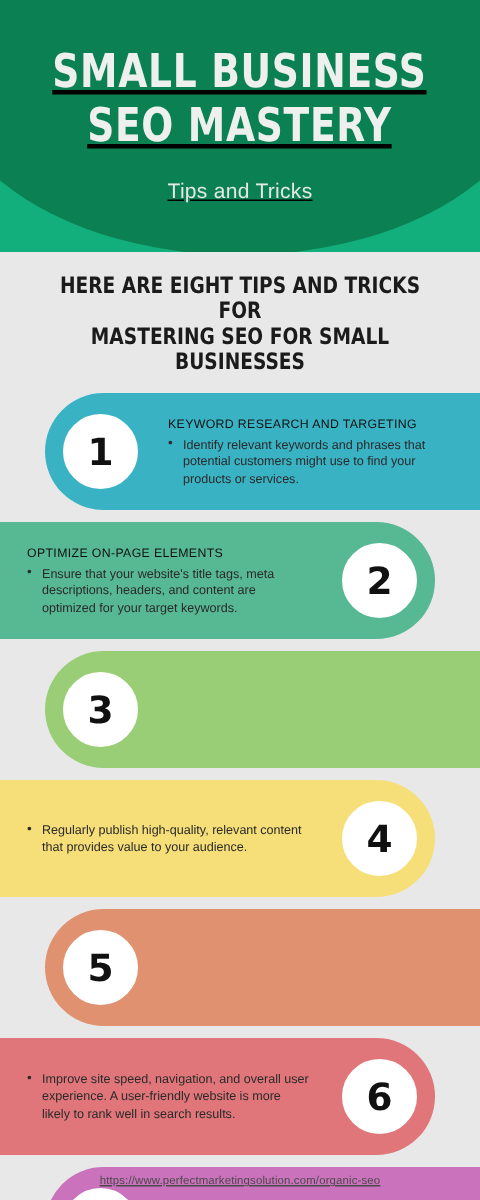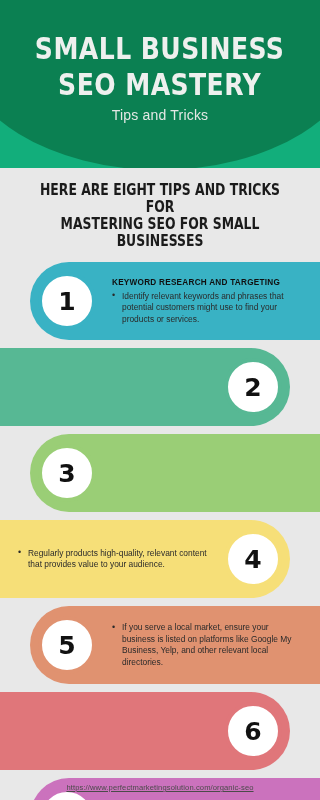--- a/index.html
+++ b/index.html
@@ -37,39 +37,40 @@
     left: 0;
     top: 0;
     width: 320px;
     height: 168px;
     display: flex;
     flex-direction: column;
     align-items: center;
     justify-content: flex-start;
     padding-top: 30px;
     box-sizing: border-box;
+    text-decoration: underline;
   }
   .title {
     color: #eef0ee;
     font-family: "DejaVu Sans Condensed", "Liberation Sans Narrow", "Liberation Sans", sans-serif;
     font-weight: bold;
     font-size: 31px;
     line-height: 36px;
     letter-spacing: 0.5px;
     text-align: center;
     text-transform: uppercase;
     transform: scaleX(0.9);
     margin: 0;
     white-space: pre-line;
   }
   .subtitle {
     color: #e4e8e5;
     font-size: 14px;
     line-height: 18px;
-    margin-top: 4px;
+    margin-top: 16px;
     text-align: center;
     letter-spacing: 0.2px;
   }
 
   
   .section-heading {
     margin: 14px 12px 12px 12px;
     color: #1b1b1b;
     font-family: "DejaVu Sans Condensed", "Liberation Sans Narrow", "Liberation Sans", sans-serif;
     font-weight: bold;
@@ -128,21 +129,21 @@
   }
 
   .card-body {
     flex: 1 1 auto;
     padding: 0 8px;
     min-width: 0;
   }
   .card-title {
     color: #101010;
     font-size: 8.2px;
-    font-weight: bold;
+    font-weight: normal;
     line-height: 11px;
     letter-spacing: 0.25px;
     text-transform: uppercase;
     margin-bottom: 3px;
   }
   .card-list {
     margin: 0;
     padding: 0;
     list-style: none;
   }
@@ -198,43 +199,49 @@
       <div class="num-circle" style="border: 4px solid rgb(57, 178, 196);">1</div>
       <div class="card-body">
         <div class="card-title">KEYWORD RESEARCH AND TARGETING</div>
         <ul class="card-list">
           <li>Identify relevant keywords and phrases that potential customers might use to find your products or services.</li>
         </ul>
       </div>
     </div>
     <div class="card right-num" style="background: rgb(87, 184, 148);">
       <div class="num-circle" style="border: 4px solid rgb(87, 184, 148);">2</div>
+      <div class="card-body">
+        <div class="card-title">OPTIMIZE ON-PAGE ELEMENTS</div>
+        <ul class="card-list">
+          <li>Ensure that your website's title tags, meta descriptions, headers, and content are optimized for your target keywords.</li>
+        </ul>
+      </div>
     </div>
     <div class="card left-num" style="background: rgb(154, 206, 118);">
       <div class="num-circle" style="border: 4px solid rgb(154, 206, 118);">3</div>
     </div>
     <div class="card right-num" style="background: rgb(246, 223, 120);">
       <div class="num-circle" style="border: 4px solid rgb(246, 223, 120);">4</div>
       <div class="card-body">
         <ul class="card-list">
-          <li>Regularly products high-quality, relevant content that provides value to your audience.</li>
+          <li>Regularly publish high-quality, relevant content that provides value to your audience.</li>
         </ul>
       </div>
     </div>
     <div class="card left-num" style="background: rgb(224, 146, 112);">
       <div class="num-circle" style="border: 4px solid rgb(224, 146, 112);">5</div>
       <div class="card-body">
-        <ul class="card-list">
-          <li>If you serve a local market, ensure your business is listed on platforms like Google My Business, Yelp, and other relevant local directories.</li>
-        </ul>
       </div>
     </div>
     <div class="card right-num" style="background: rgb(224, 118, 122);">
       <div class="num-circle" style="border: 4px solid rgb(224, 118, 122);">6</div>
       <div class="card-body">
+        <ul class="card-list">
+          <li>Improve site speed, navigation, and overall user experience. A user-friendly website is more likely to rank well in search results.</li>
+        </ul>
       </div>
     </div>
     <div class="card left-num" style="background: rgb(203, 114, 189);">
       <div class="num-circle" style="border: 4px solid rgb(203, 114, 189);">7</div>
     </div>
   </div>
 
 <div class="footer">
   <a class="footer-link" href="#">https://www.perfectmarketingsolution.com/organic-seo</a>
 </div>

